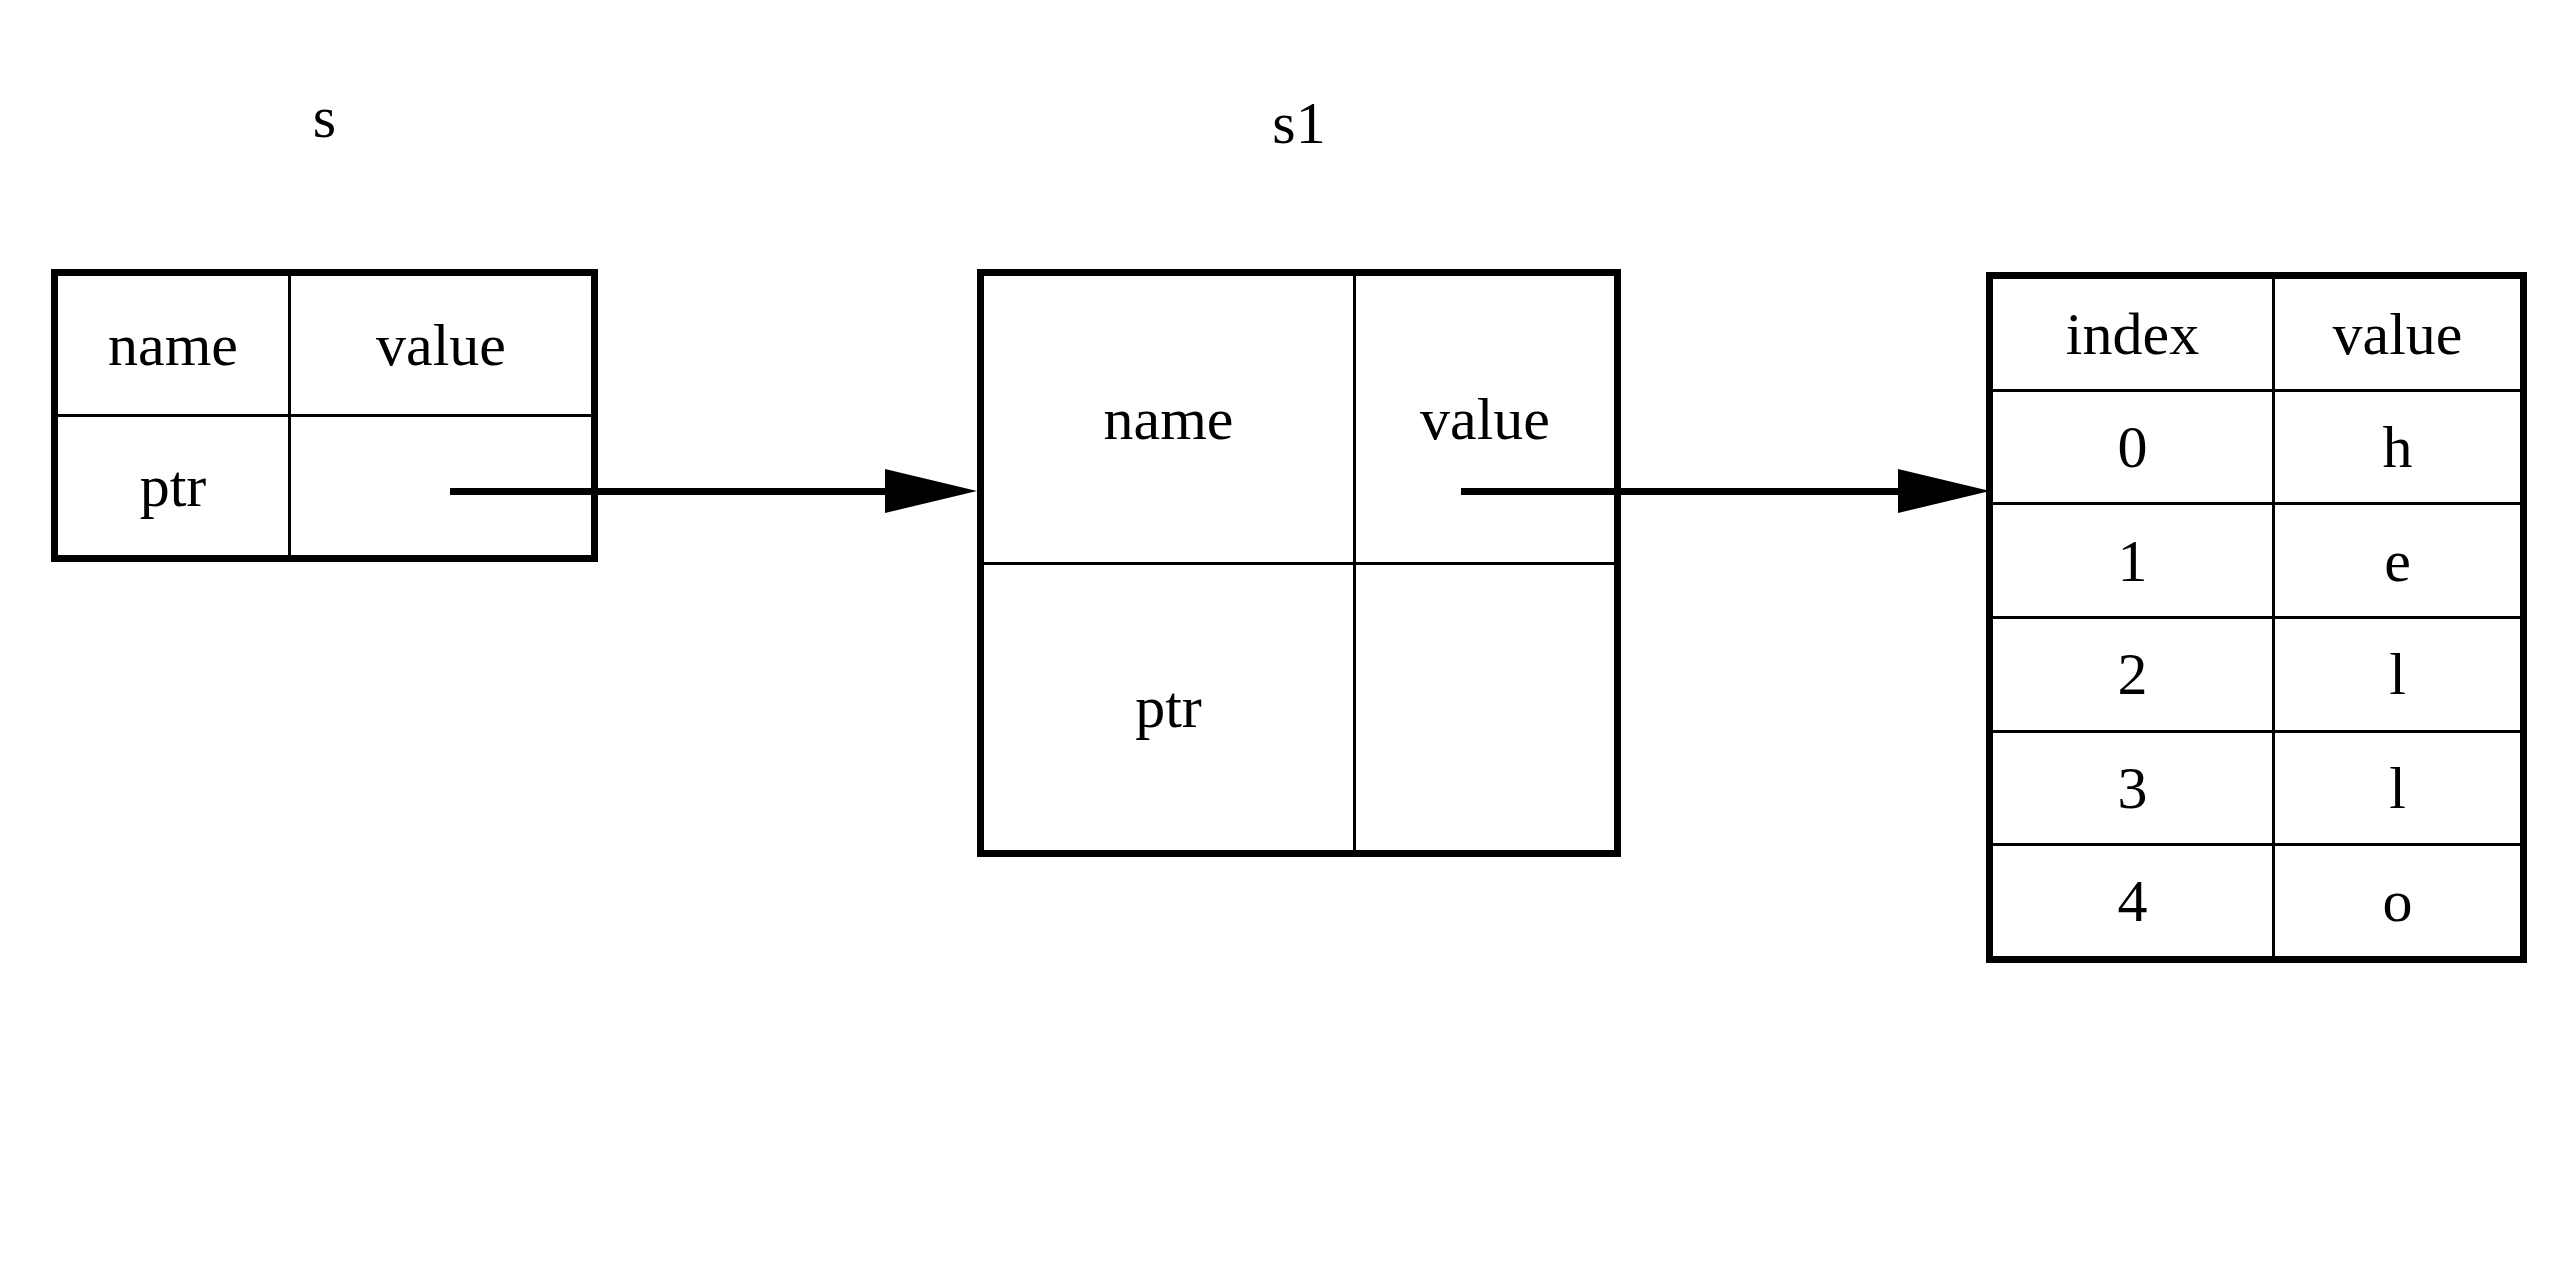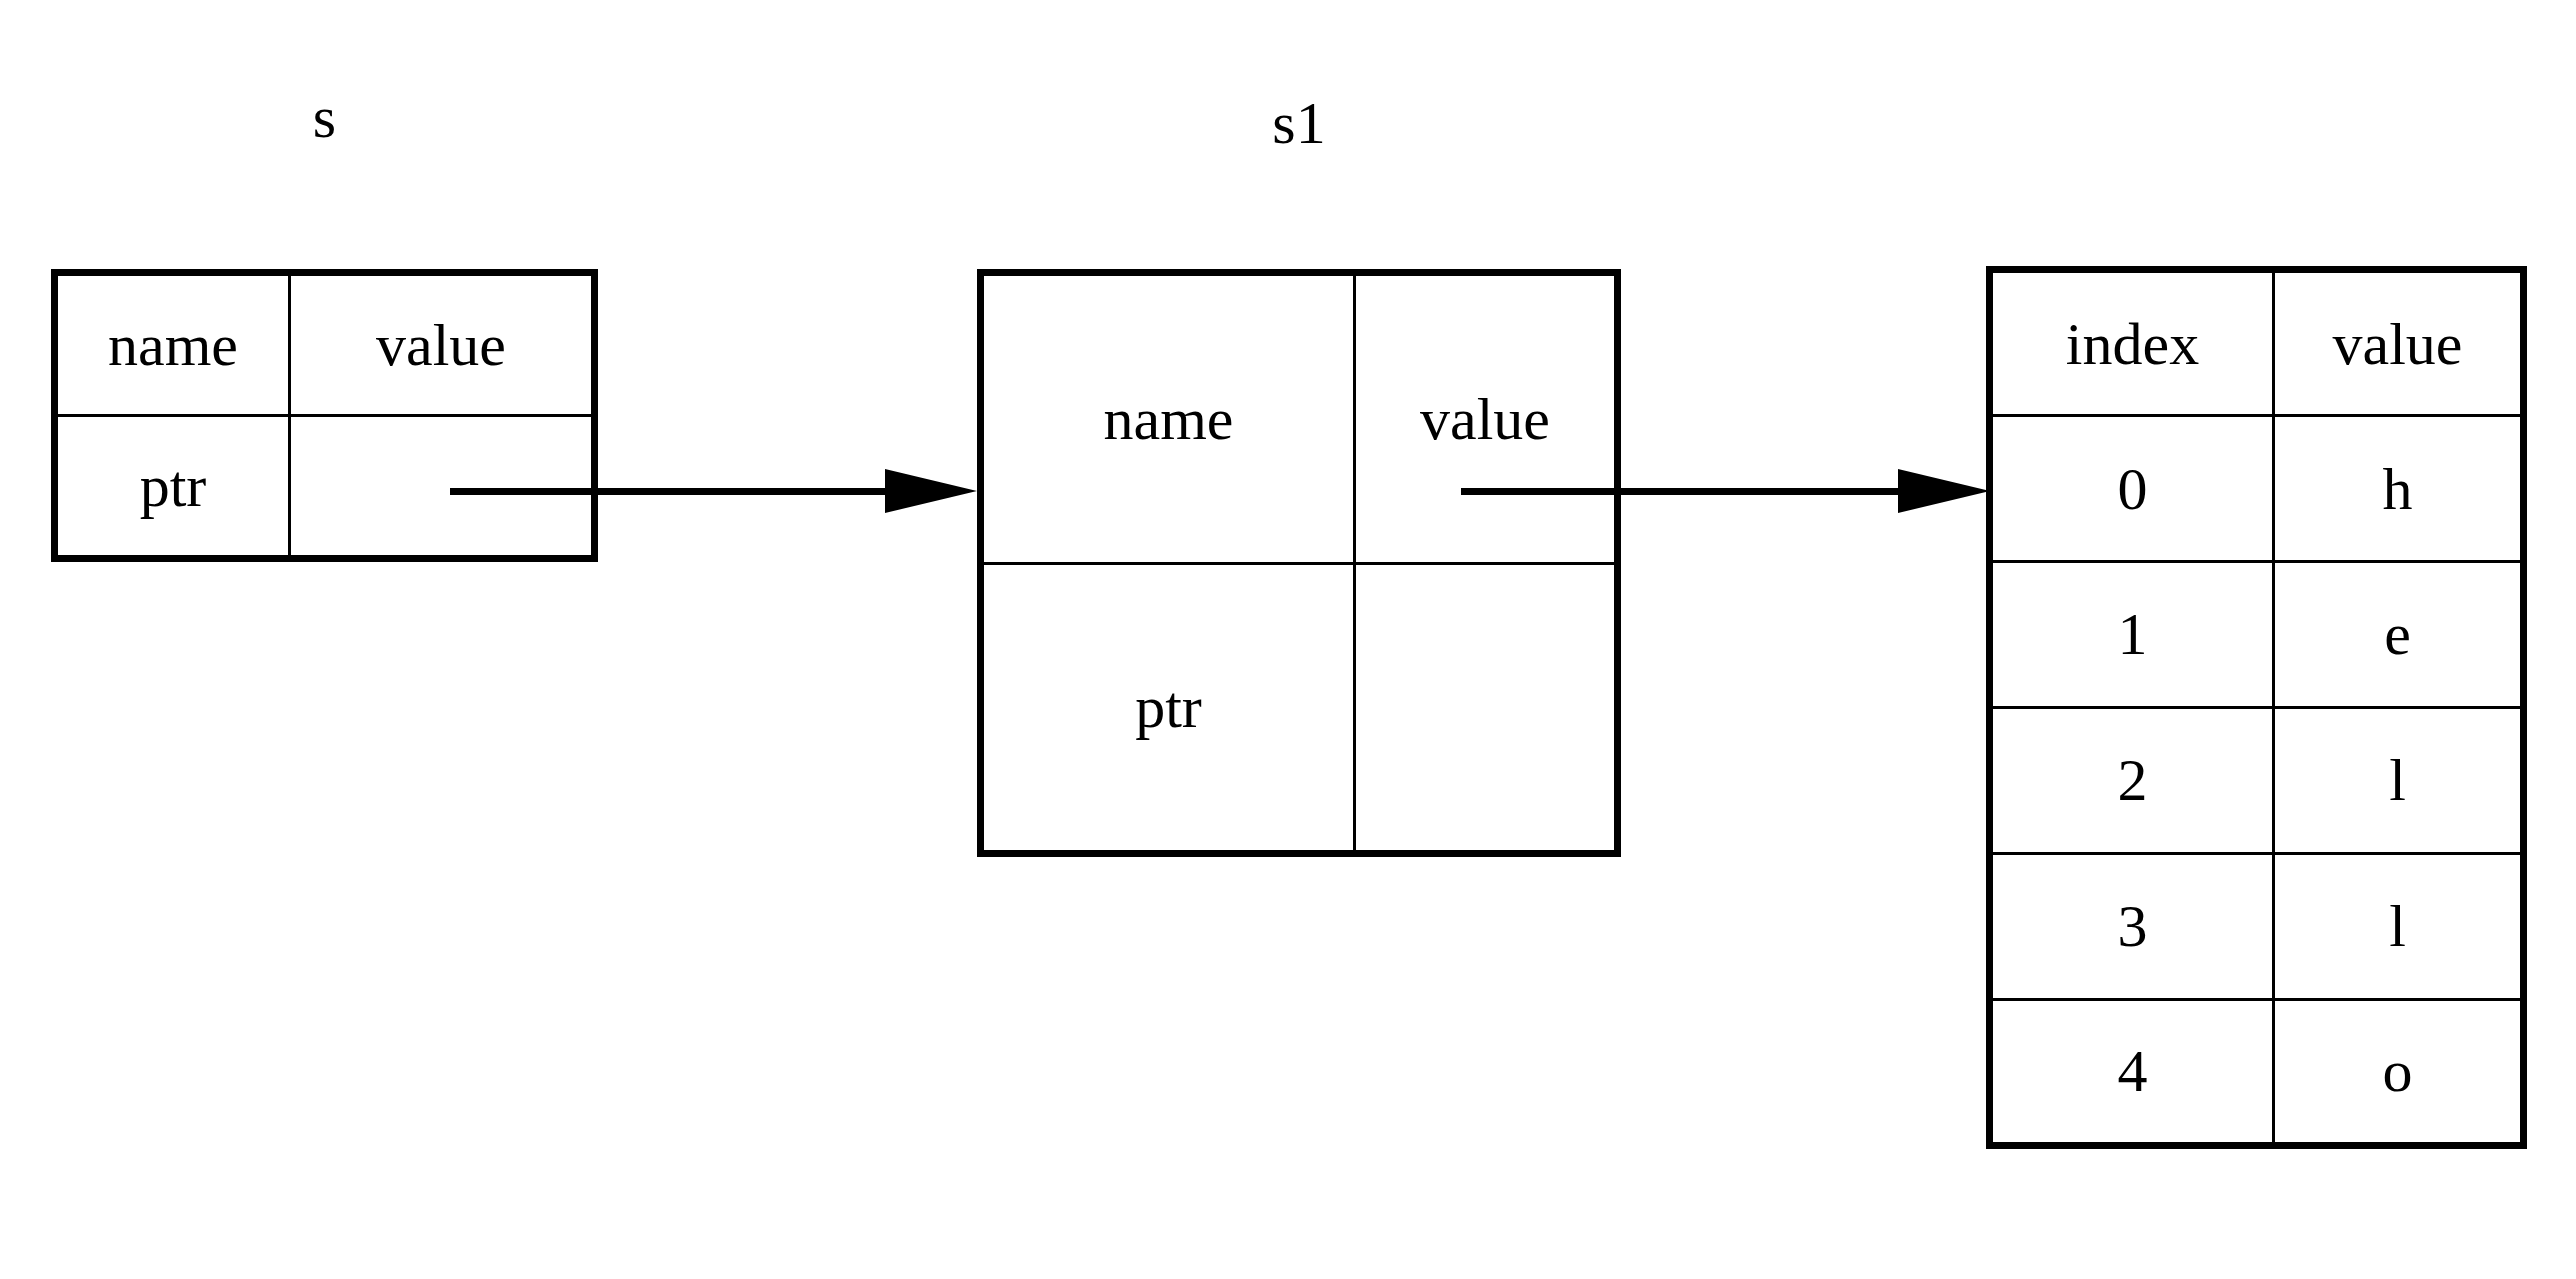--- a/index.html
+++ b/index.html
@@ -122,21 +122,21 @@
       </tr>
     </tbody>
       </table>
   </div>
 
   <div class="arrow" style="left:1461px; top:469px; width:531px;">
     <div class="shaft" style="width:442px;"></div>
     <div class="head" style="left:437px;"></div>
   </div>
 
-  <div class="memtable" style="left:1986px; top:266px; width:541px; height:883px;">
+  <div class="memtable" style="left:1986px; top:272px; width:541px; height:691px;">
     <table>
       <tbody>
           <tr>
         <td style="width:279px;">index</td>
         <td>value</td>
       </tr>
       <tr>
         <td>0</td>
         <td>h</td>
       </tr>

